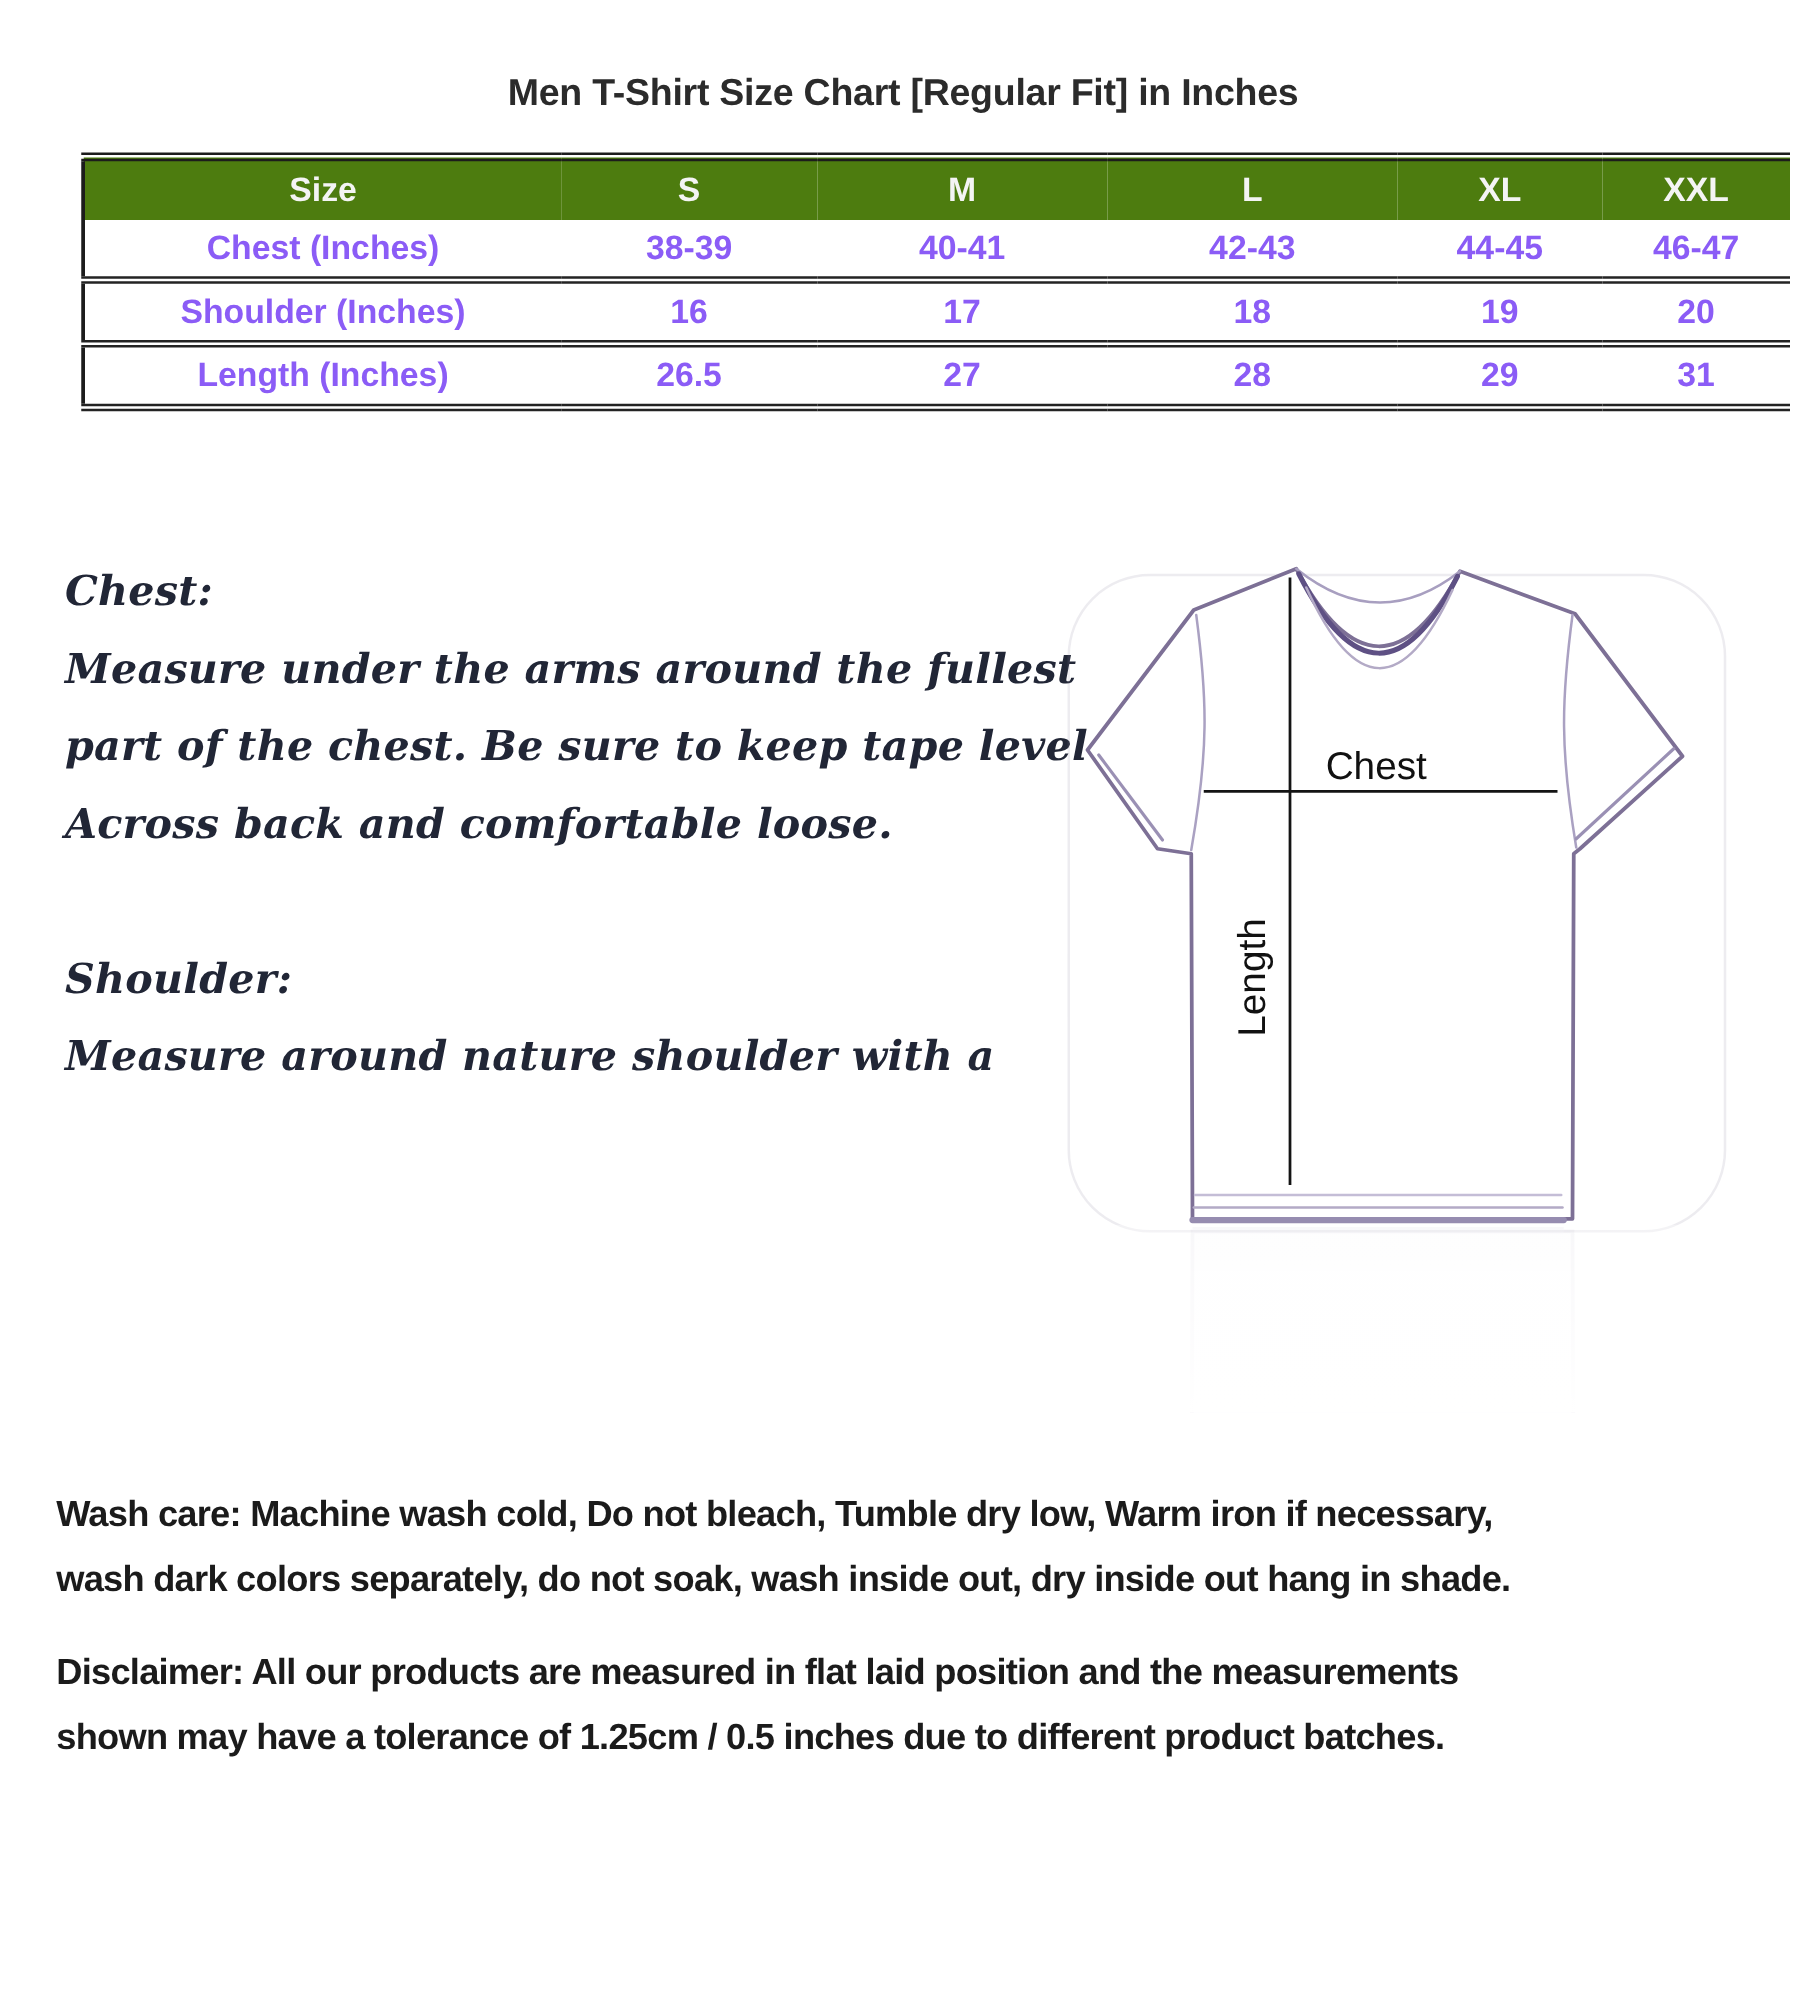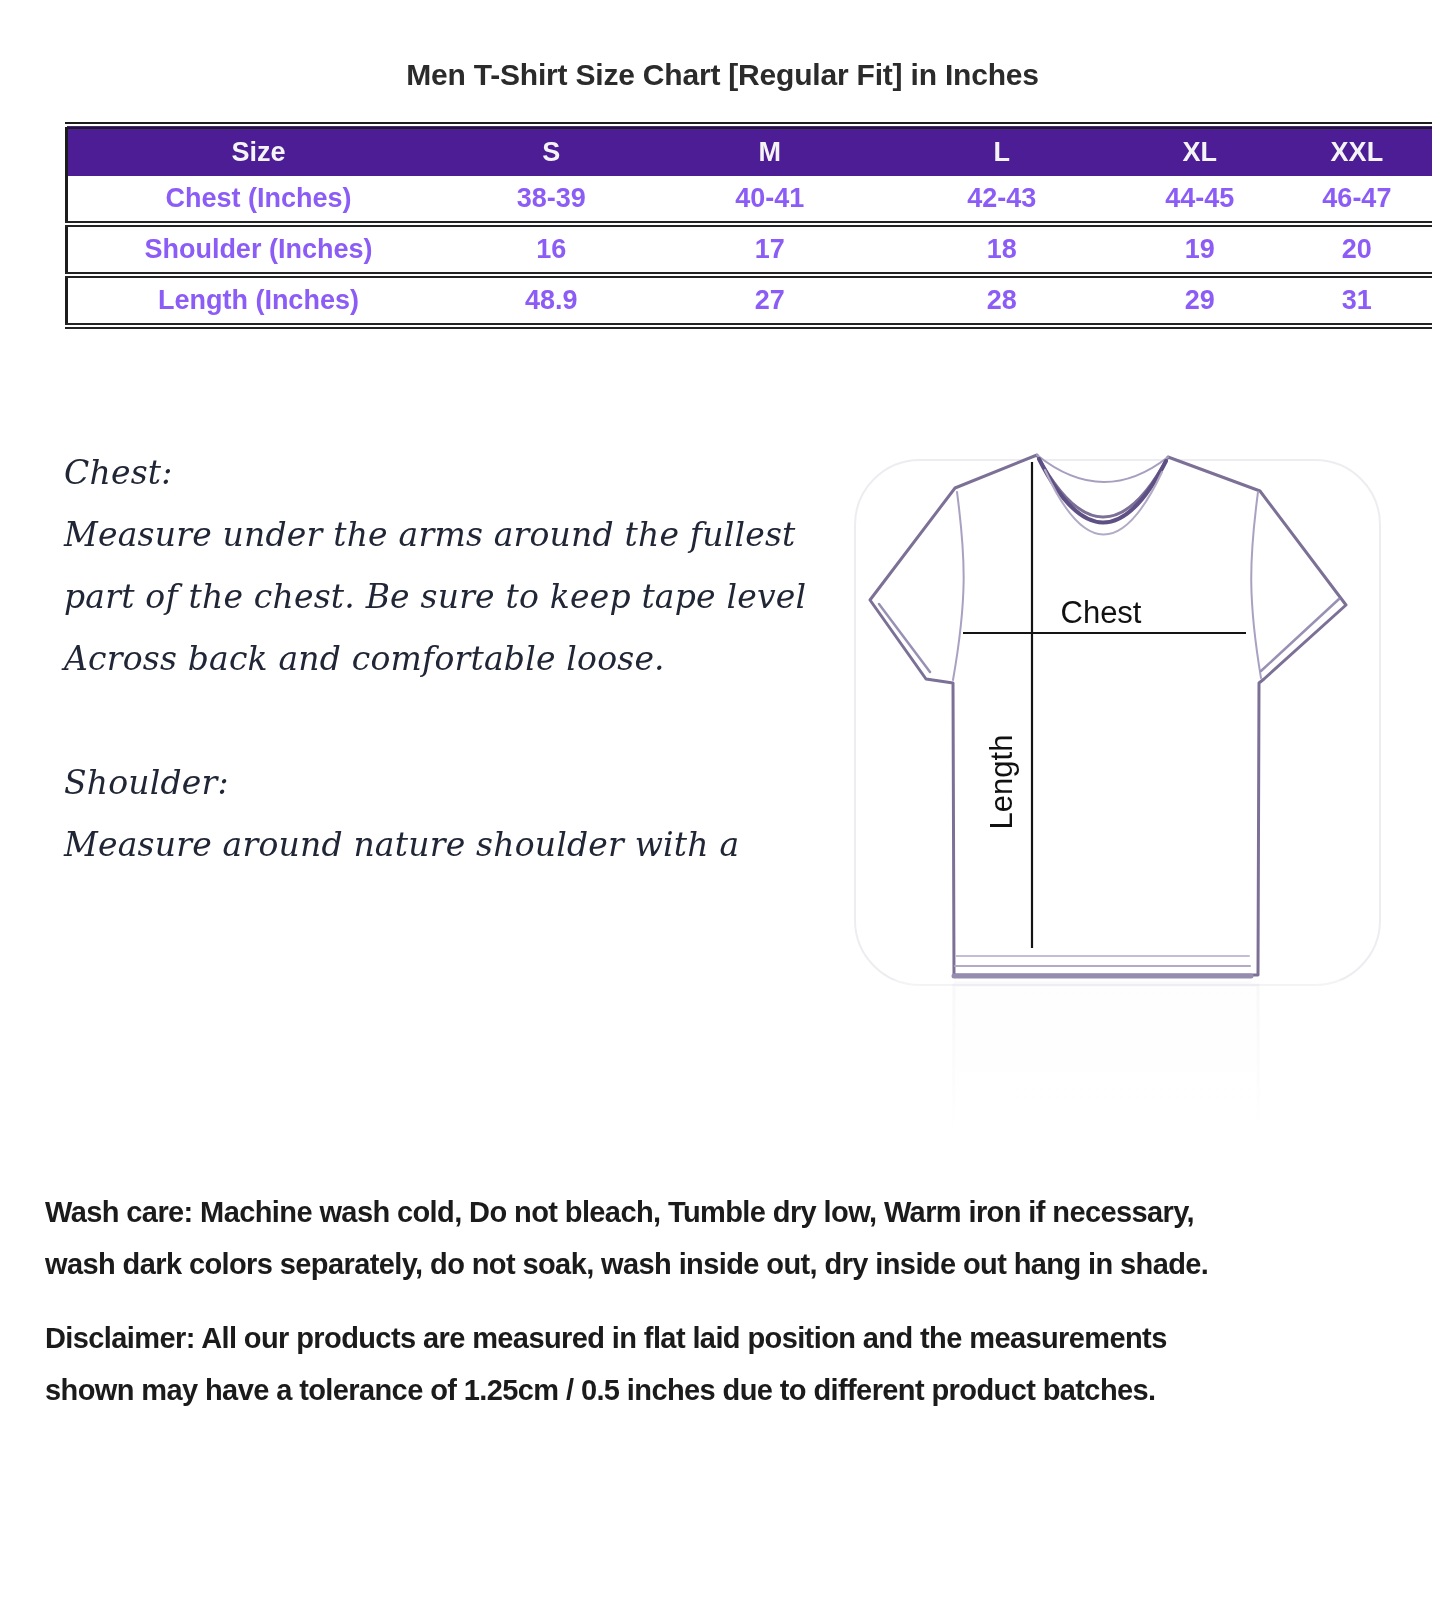--- a/index.html
+++ b/index.html
@@ -33,42 +33,43 @@
     border-top: 7px double #1c1c1c;
   }
   table.size-table th, table.size-table td {
     text-align: center;
     vertical-align: middle;
     font-weight: 700;
     font-size: 27px;
     padding: 0;
   }
   table.size-table thead th {
-    background: #4c1d95;
+    background: #4d7c0f;
     color: #f4f4f4;
     height: 47px;
   }
   table.size-table tbody td {
     background: #ffffff;
     color: #8b5cf6;
     height: 45px;
     border-bottom: 6px double #232323;
   }
 
   
   .instr {
     position: absolute;
-    left: 64px;
+    left: 52px;
     font-family: "DejaVu Serif", serif;
     font-style: italic;
     font-size: 33px;
     color: #212636;
     line-height: 62px;
     white-space: nowrap;
     letter-spacing: 0.2px;
+    font-weight: bold;
   }
   .instr-chest { top: 442px; }
   .instr-shoulder { top: 752px; }
 
   
   .diagram {
     position: absolute;
     top: 420px; left: 820px;
     width: 625px; height: 710px;
   }
@@ -126,21 +127,21 @@
       <tr>
         <td>Shoulder (Inches)</td>
         <td>16</td>
         <td>17</td>
         <td>18</td>
         <td>19</td>
         <td>20</td>
       </tr>
       <tr>
         <td>Length (Inches)</td>
-        <td>48.9</td>
+        <td>26.5</td>
         <td>27</td>
         <td>28</td>
         <td>29</td>
         <td>31</td>
       </tr>
     </tbody>
   </table>
 
   <div class="instr instr-chest">
     <div>Chest:</div>

